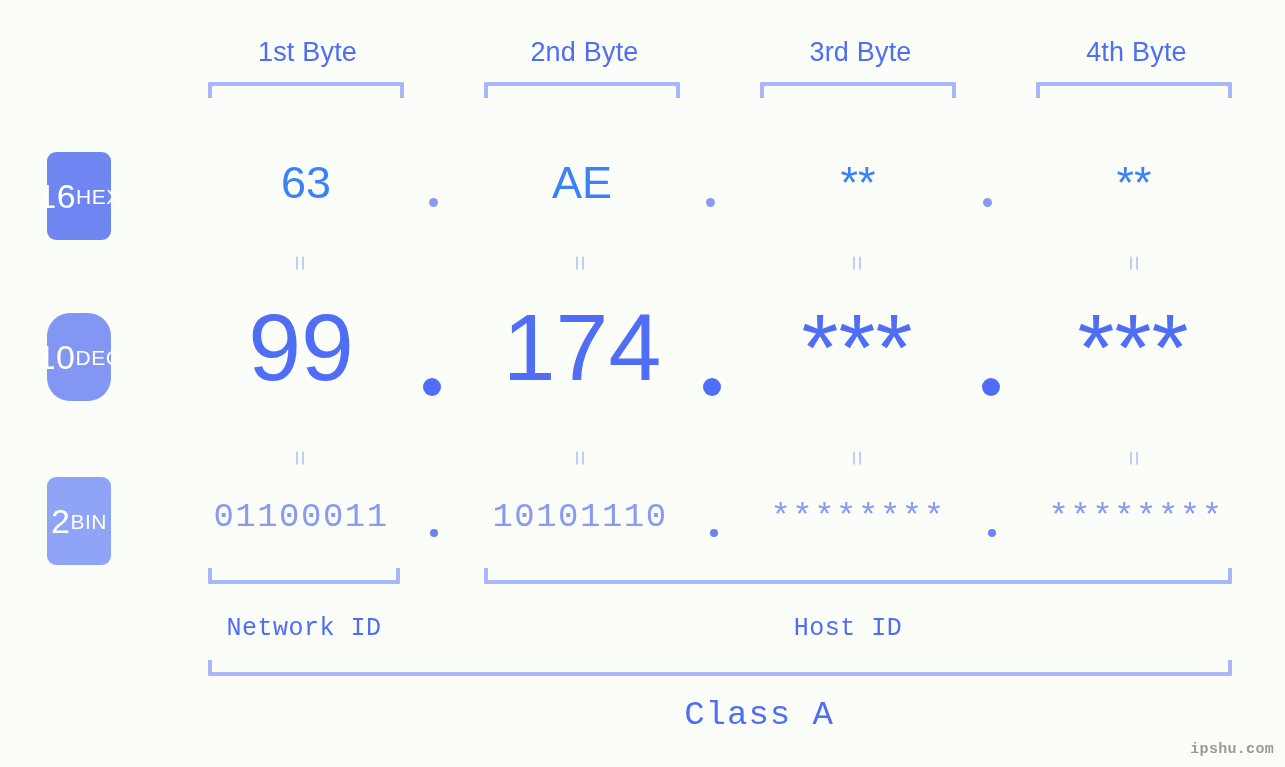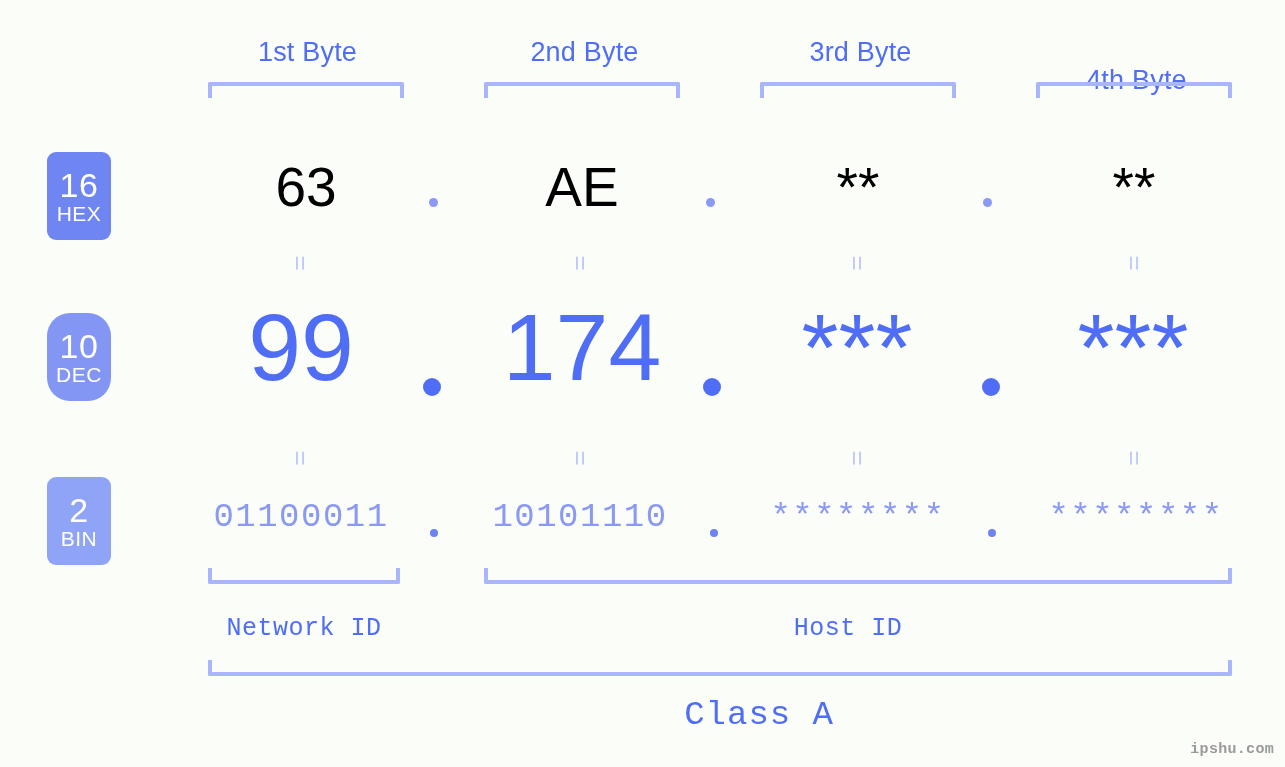--- a/index.html
+++ b/index.html
@@ -60,21 +60,21 @@
 
   
   .badge {
     position: absolute;
     left: 47px;
     width: 64px;
     height: 88px;
     border-radius: 9px;
     color: #ffffff;
     display: flex;
-    flex-direction: column;
+    flex-direction: row;
     align-items: center;
     justify-content: center;
     font-family: "Liberation Sans", sans-serif;
     line-height: 1;
   }
   .badge .base-num {
     font-size: 34px;
     font-weight: 400;
     letter-spacing: 0.5px;
     margin-bottom: 1px;
@@ -88,22 +88,22 @@
   
   .val {
     position: absolute;
     text-align: center;
     white-space: nowrap;
     line-height: 1;
   }
 
   .hex-row .val {
     font-family: "Liberation Sans", sans-serif;
-    font-size: 55px;
-    color: #000000;
+    font-size: 45px;
+    color: #3b82f6;
     top: 160px;
   }
   .hex-row .dot {
     position: absolute;
     width: 9px;
     height: 9px;
     border-radius: 50%;
     background: #8a99f4;
     top: 198px;
   }
@@ -191,21 +191,21 @@
 
   <div class="byte-label" style="left:195px; width:225px;">
     <span>1st Byte</span>
   </div>
   <div class="byte-label" style="left:472px; width:225px;">
     <span>2nd Byte</span>
   </div>
   <div class="byte-label" style="left:748px; width:225px;">
     <span>3rd Byte</span>
   </div>
-  <div class="byte-label" style="left:1024px; width:225px;margin-top:28px;">
+  <div class="byte-label" style="left:1024px; width:225px;">
     <span>4th Byte</span>
   </div>
 
   <div class="bracket" style="left:208px; width:196px; top:82px;"></div>
   <div class="bracket" style="left:484px; width:196px; top:82px;"></div>
   <div class="bracket" style="left:760px; width:196px; top:82px;"></div>
   <div class="bracket" style="left:1036px; width:196px; top:82px;"></div>
 
   <div class="badge" style="top:152px; background:#6f86f2;">
     <span class="base-num">16</span>

